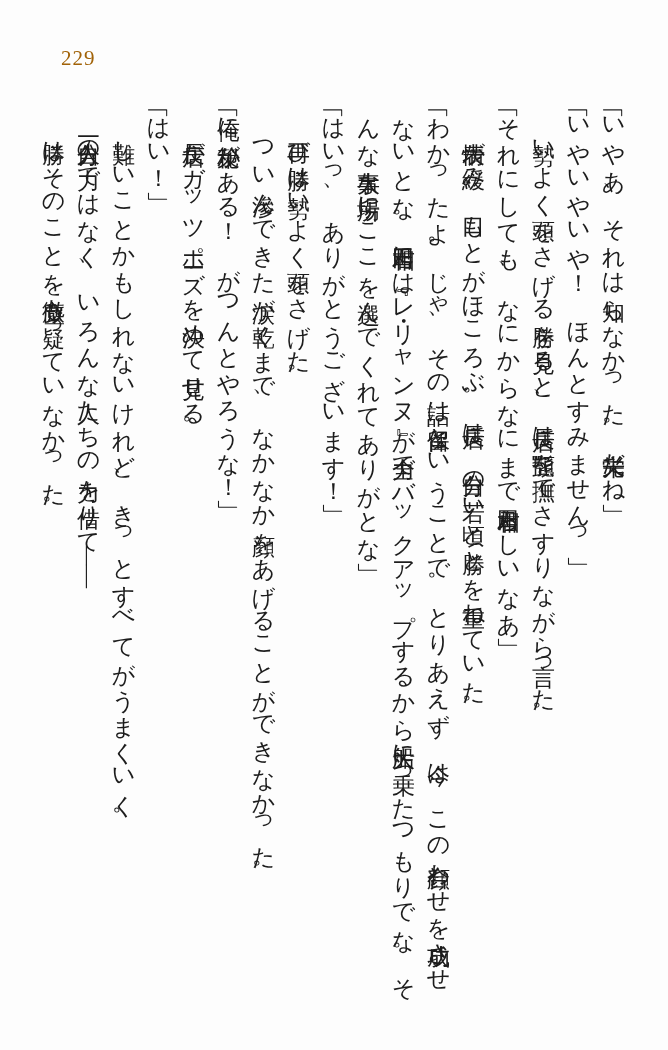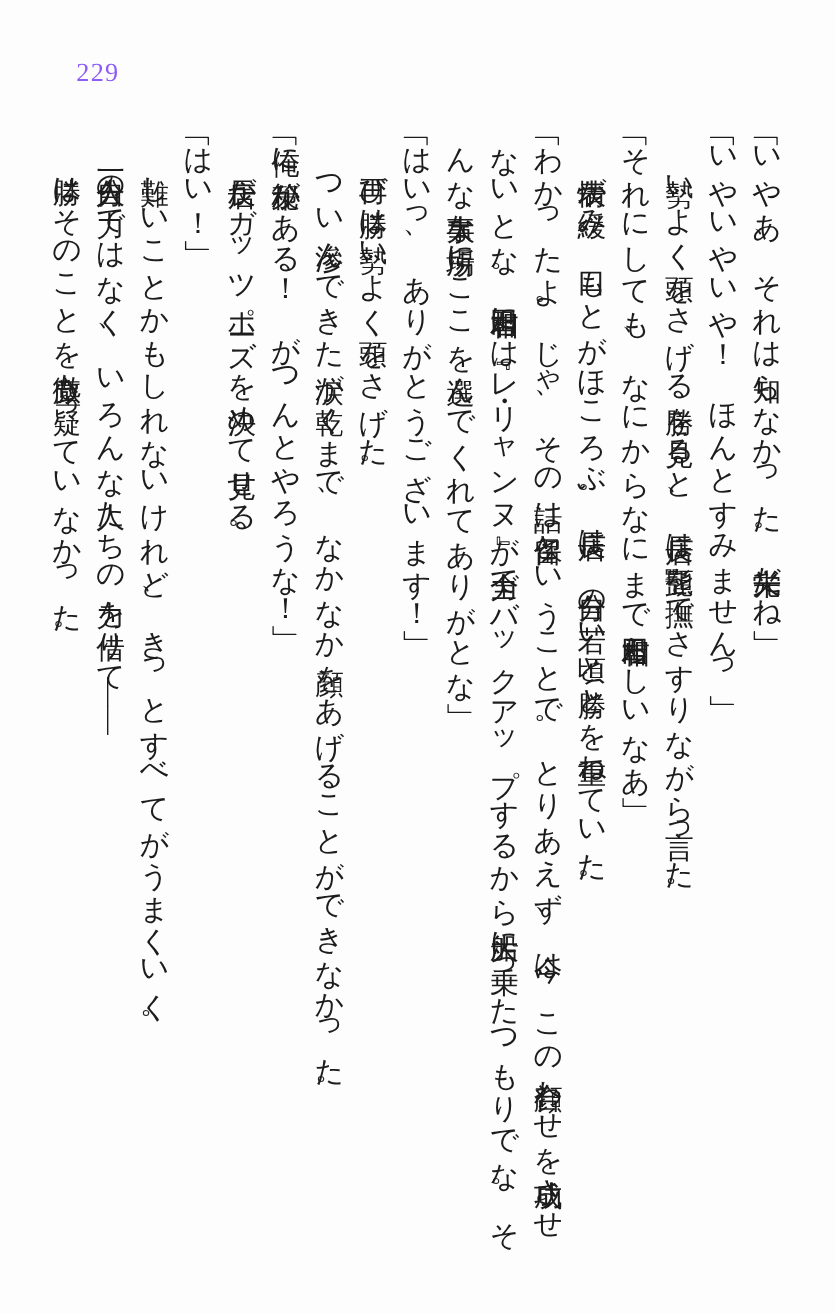--- a/index.html
+++ b/index.html
@@ -14,21 +14,21 @@
     background: #fdfdfd;
     overflow: hidden;
     font-family: "Liberation Serif", "DejaVu Serif", serif;
   }
   .page-number {
     position: absolute;
     top: 46px;
     left: 61px;
     font-size: 21px;
     letter-spacing: 1px;
-    color: #8b5cf6;
+    color: #a16207;
   }
   .text-block {
     position: absolute;
     top: 102px;
     right: 37px;
     height: 890px;
     writing-mode: vertical-rl;
     text-orientation: mixed;
     font-size: 23px;
     line-height: 35px;

